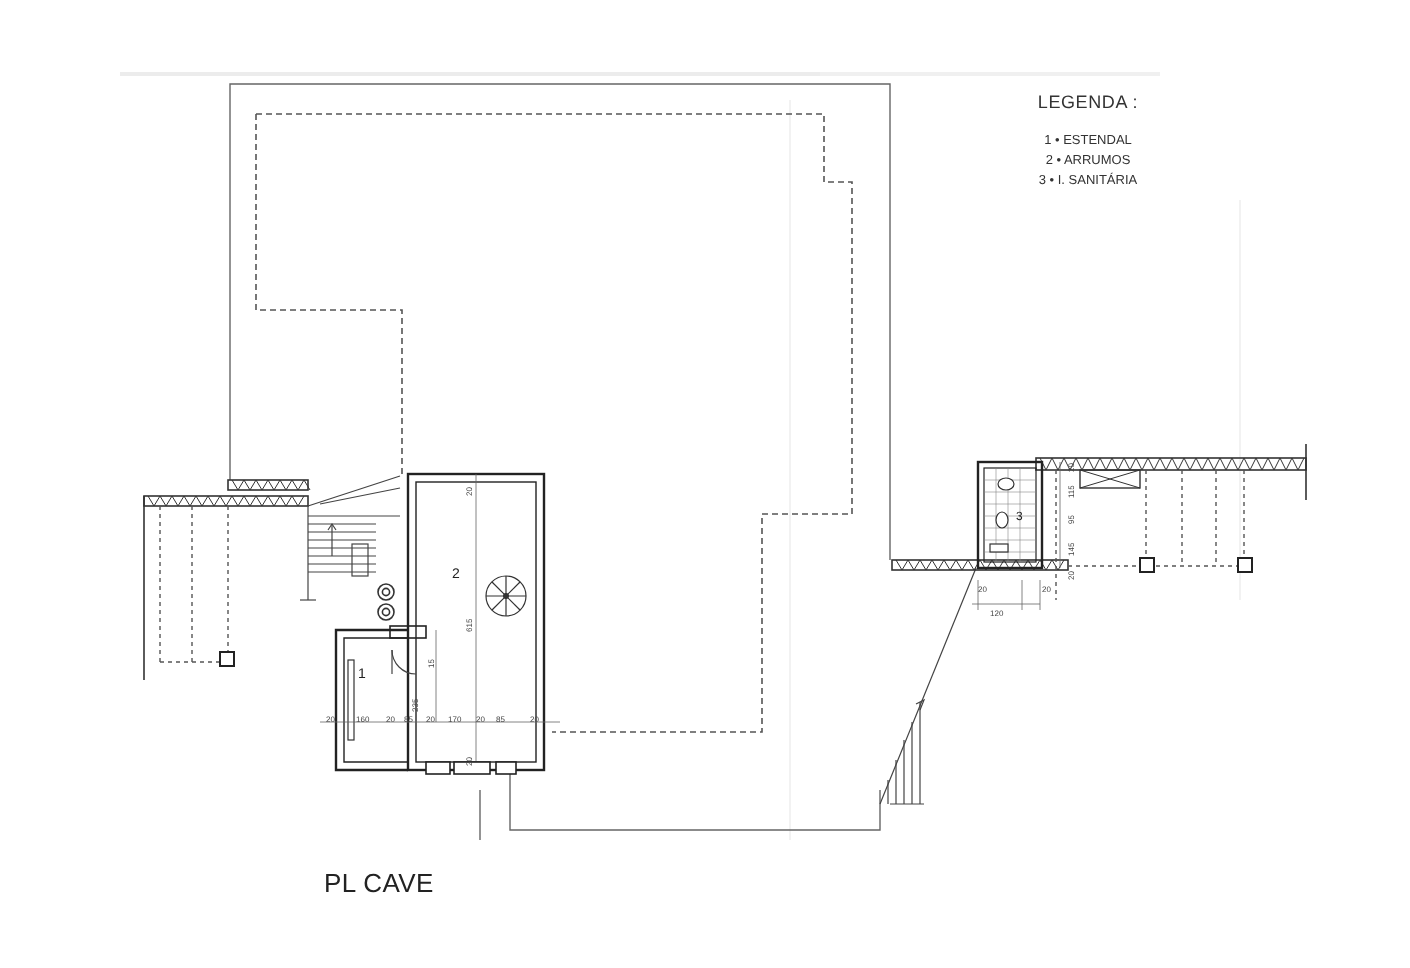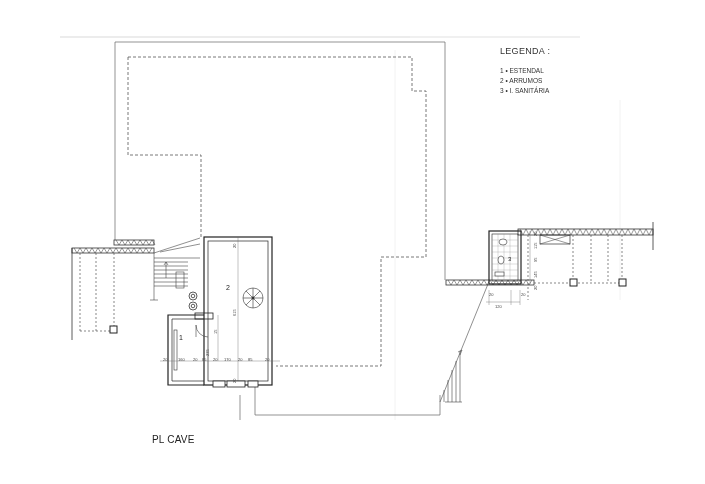--- a/index.html
+++ b/index.html
@@ -1,22 +1,22 @@
 <!DOCTYPE html>
 <html><head>
   <meta charset="utf-8">
   <style>
     html, body { margin: 0; padding: 0; background: #ffffff; }
     body { width: 705px; height: 484px; overflow: hidden; position: relative;
            font-family: "Liberation Sans", sans-serif; color: #222; }
     #plan { position: absolute; left: 0; top: 0; width: 705px; height: 484px; }
-    .legend { position: absolute; left: 500px; top: 46px; width: 120px; }
+    .legend { position: absolute; left: 484px; top: 46px; width: 120px; text-align: center; }
     .legend-title { font-size: 9px; letter-spacing: 0.3px; color: #333; margin-bottom: 10px; }
     .legend-item { font-size: 6.5px; color: #333; line-height: 10px; white-space: nowrap; }
-    .plan-title { position: absolute; left: 152px; top: 434px; font-size: 10px; color: #222; letter-spacing: 0.2px; }
+    .plan-title { position: absolute; left: 162px; top: 434px; font-size: 13px; color: #222; letter-spacing: 0.2px; }
     .room-label { position: absolute; font-size: 7px; color: #222; }
     .dim { position: absolute; font-size: 4px; color: #444; white-space: nowrap; }
     .dim.v { transform: rotate(-90deg); transform-origin: left top; }
   </style>
 </head>
 <body>
 
 <svg id="plan" viewBox="0 0 705 484" xmlns="http://www.w3.org/2000/svg">
 
   <g>

